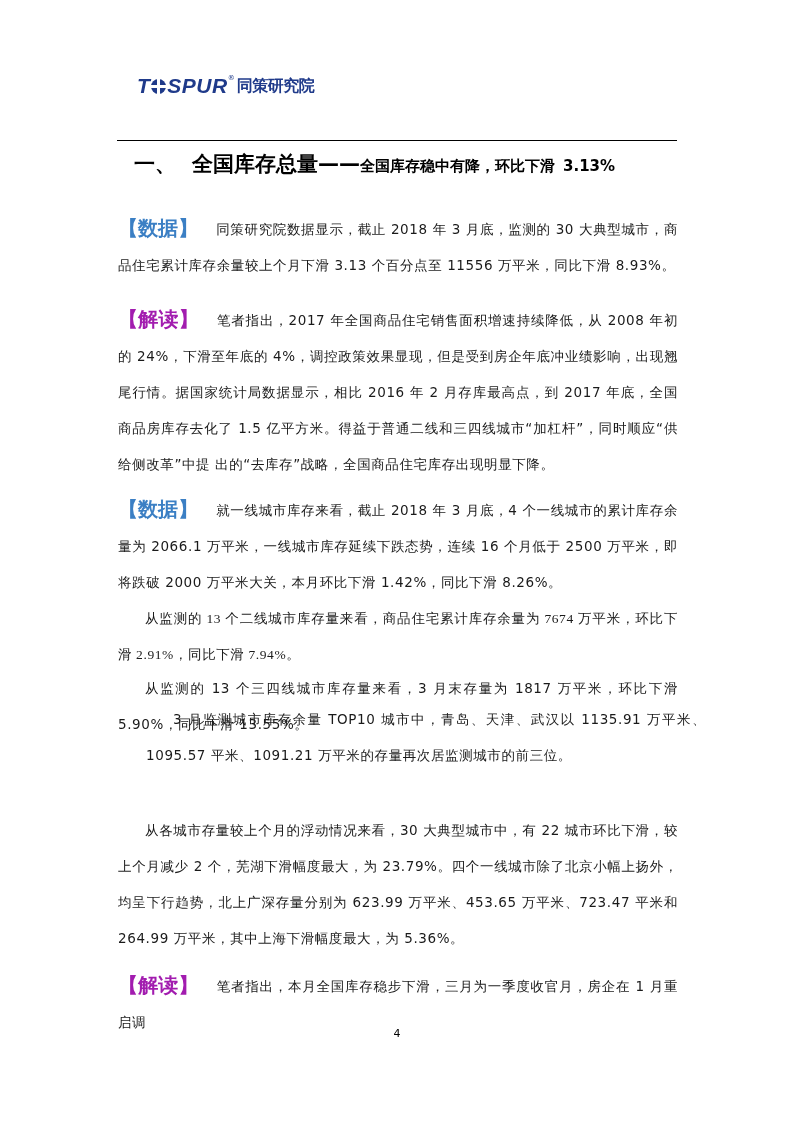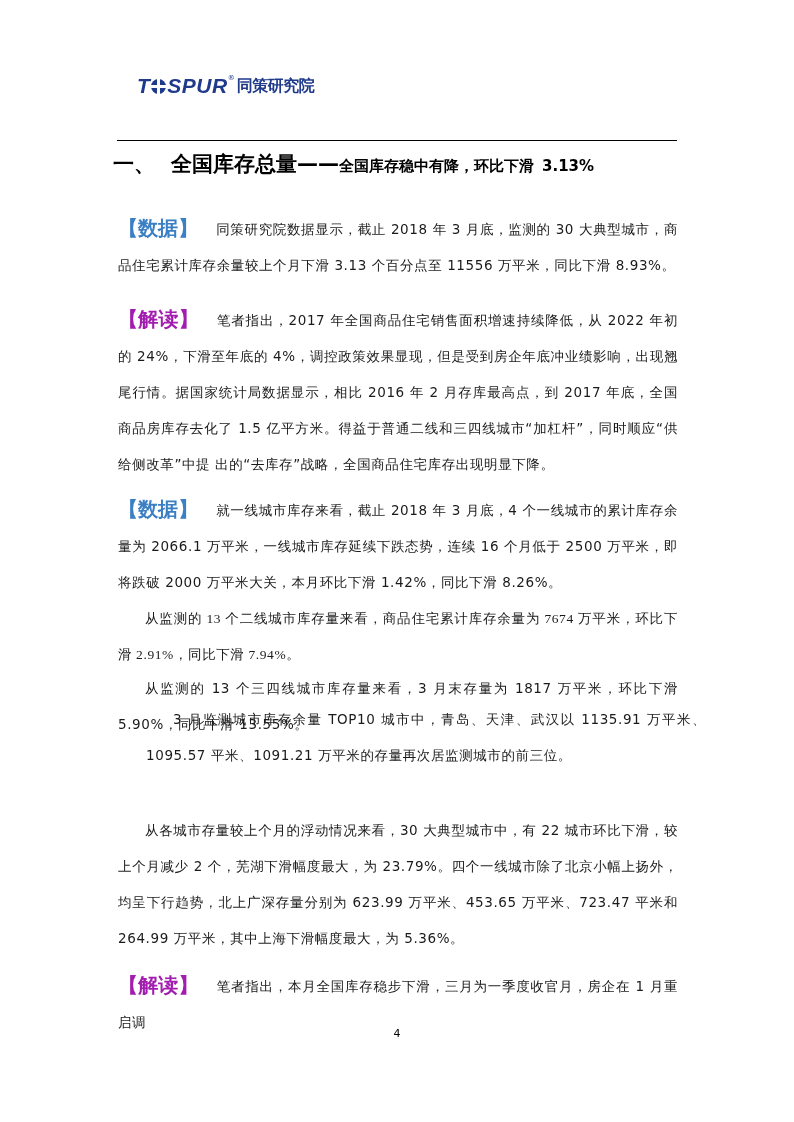--- a/index.html
+++ b/index.html
@@ -71,21 +71,21 @@
     .top-rule {
       position: absolute;
       left: 117px;
       top: 140px;
       width: 560px;
       height: 1px;
       background: #000000;
     }
     .section-heading {
       position: absolute;
-      left: 113px;
+      left: 134px;
       top: 150px;
       width: 570px;
       white-space: nowrap;
       color: #000000;
       font-weight: bold;
     }
     .section-heading .num {
       font-size: 21px;
       margin-right: 16px;
     }
@@ -146,21 +146,21 @@
 
 <div class="section-heading">
   <span class="num">一、</span><span class="main">全国库存总量——</span><span class="sub">全国库存稳中有降，环比下滑</span><span class="pct">3.13%</span>
 </div>
 
 <div class="para" style="top:210px;">
   <span class="tag data">【数据】</span><span>同策研究院数据显示，截止 2018 年 3 月底，监测的 30 大典型城市，商品住宅累计库存余量较上个月下滑 3.13 个百分点至 11556 万平米，同比下滑 8.93%。</span>
 </div>
 
 <div class="para" style="top:301px;">
-  <span class="tag read">【解读】</span><span>笔者指出，2017 年全国商品住宅销售面积增速持续降低，从 2022 年初的 24%，下滑至年底的 4%，调控政策效果显现，但是受到房企年底冲业绩影响，出现翘尾行情。据国家统计局数据显示，相比 2016 年 2 月存库最高点，到 2017 年底，全国商品房库存去化了 1.5 亿平方米。得益于普通二线和三四线城市“加杠杆”，同时顺应“供给侧改革”中提 出的“去库存”战略，全国商品住宅库存出现明显下降。</span>
+  <span class="tag read">【解读】</span><span>笔者指出，2017 年全国商品住宅销售面积增速持续降低，从 2008 年初的 24%，下滑至年底的 4%，调控政策效果显现，但是受到房企年底冲业绩影响，出现翘尾行情。据国家统计局数据显示，相比 2016 年 2 月存库最高点，到 2017 年底，全国商品房库存去化了 1.5 亿平方米。得益于普通二线和三四线城市“加杠杆”，同时顺应“供给侧改革”中提 出的“去库存”战略，全国商品住宅库存出现明显下降。</span>
 </div>
 
 <div class="para" style="top:491px;">
   <span class="tag data">【数据】</span><span>就一线城市库存来看，截止 2018 年 3 月底，4 个一线城市的累计库存余量为 2066.1 万平米，一线城市库存延续下跌态势，连续 16 个月低于 2500 万平米，即将跌破 2000 万平米大关，本月环比下滑 1.42%，同比下滑 8.26%。</span>
 </div>
 
 <div class="para indent" style="top:601px;font-family:Liberation Serif, serif;">
   <span>从监测的 13 个二线城市库存量来看，商品住宅累计库存余量为 7674 万平米，环比下滑 2.91%，同比下滑 7.94%。</span>
 </div>
 

